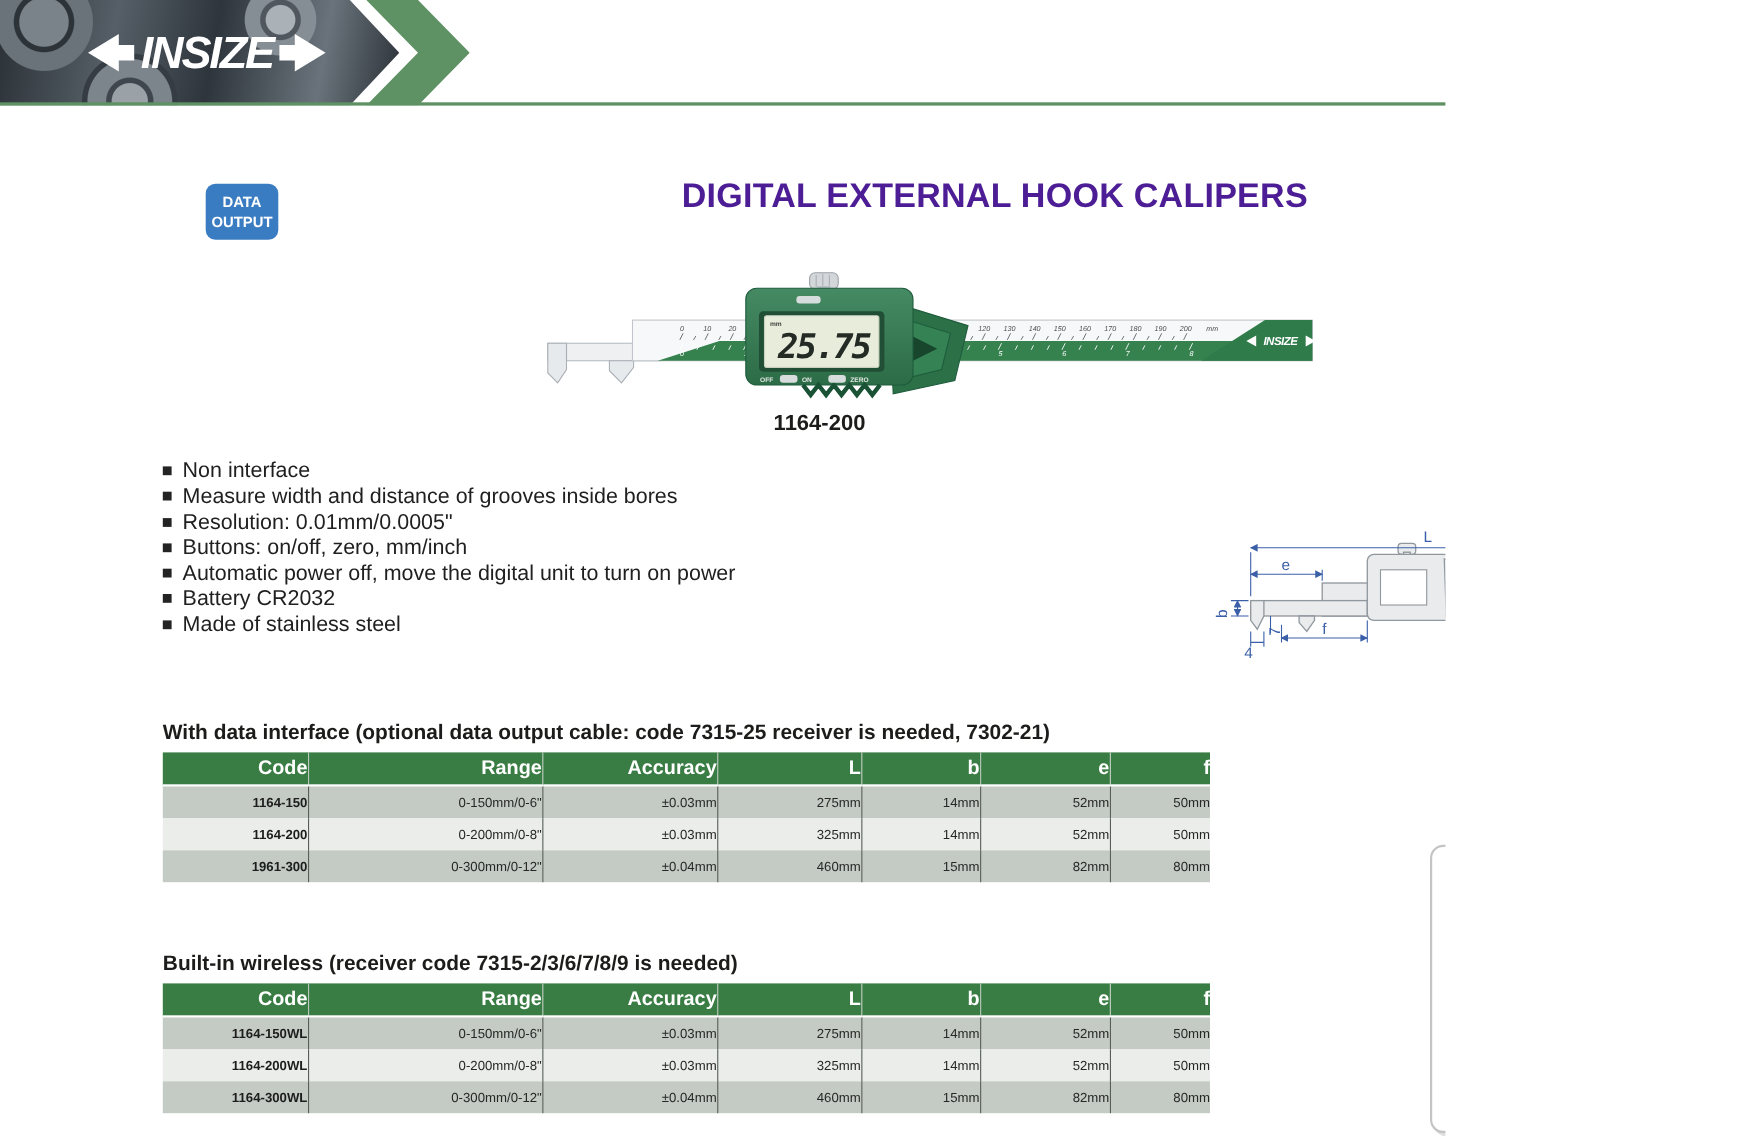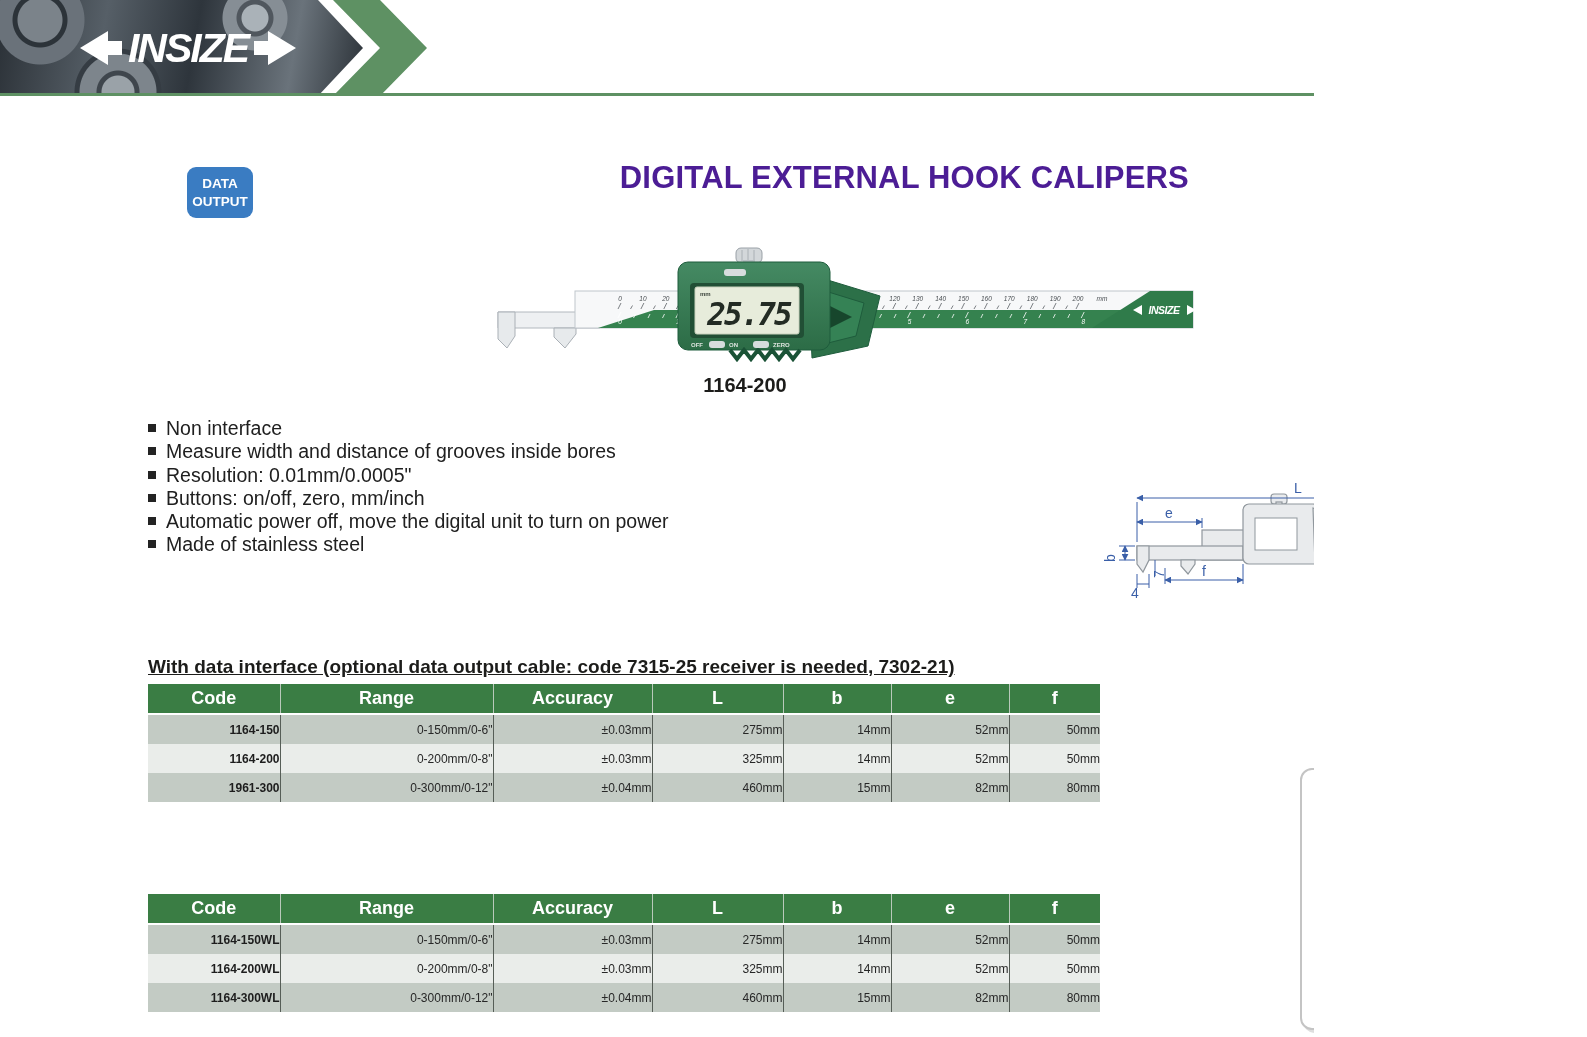--- a/index.html
+++ b/index.html
@@ -47,24 +47,24 @@
   .features .sq{flex:0 0 8px;width:8px;height:8px;background:#232323;margin:7px 10px 0 0;}
 
   
   .dimdiagram{position:absolute;left:1085px;top:458px;}
   .dimline{stroke:#3a5fa8;stroke-width:1;fill:none;}
   .dimtext{font:14px "Liberation Sans",sans-serif;fill:#3a5fa8;text-anchor:middle;}
   .unitlabel{font:17px "Liberation Sans",sans-serif;fill:#3a5fa8;}
   .part{fill:#e9ebed;stroke:#90979d;stroke-width:1.2;}
 
   
-  .tbl-title{position:absolute;left:148px;font-size:19px;font-weight:bold;color:#1c1c1a;white-space:nowrap;text-decoration:underline;}
+  .tbl-title{position:absolute;left:148px;font-size:19px;font-weight:bold;color:#1c1c1a;white-space:nowrap;}
   .spec{position:absolute;left:148px;width:952px;border-collapse:collapse;table-layout:fixed;}
   .spec th{background:#3a7d44;color:#fff;font-size:18px;font-weight:bold;height:29px;
-    border-left:1px solid #b9c9bb;border-bottom:2px solid #fff;padding:0;text-align:center;}
+    border-left:1px solid #b9c9bb;border-bottom:2px solid #fff;padding:0;text-align:right;}
   .spec th:first-child{border-left:none;}
   .spec td{font-size:12px;color:#272727;text-align:right;height:29px;padding:0;
     border-left:1px solid #565e57;}
   .spec td:first-child{border-left:none;font-weight:bold;color:#1d1d1d;}
   .spec tr.dark td{background:#c3cbc4;}
   .spec tr.light td{background:#eaedea;}
 
   
   .appbox{position:absolute;left:1300px;top:768px;width:173px;height:258px;background:#fff;
     border:2px solid #c4c4c4;border-radius:12px;box-shadow:3px 3px 0 #dedede;}
@@ -270,20 +270,24 @@
     <li>
         <span class="sq"></span>
         <span>Buttons: on/off, zero, mm/inch</span>
       </li>
     <li>
         <span class="sq"></span>
         <span>Automatic power off, move the digital unit to turn on power</span>
       </li>
     <li>
         <span class="sq"></span>
+        <span>Battery CR2032</span>
+      </li>
+    <li>
+        <span class="sq"></span>
         <span>Made of stainless steel</span>
       </li>
   </ul>
 
   <svg class="dimdiagram" width="500" height="145" viewBox="0 0 500 145">
     <defs>
       <marker id="arr" viewBox="0 0 10 10" refX="9" refY="5" markerWidth="7" markerHeight="7" orient="auto-start-reverse">
           <path d="M0,0 L10,5 L0,10 Z" fill="#3a5fa8"></path>
         </marker>
     </defs>
@@ -380,20 +384,21 @@
         <td>0-300mm/0-12"</td>
         <td>±0.04mm</td>
         <td>460mm</td>
         <td>15mm</td>
         <td>82mm</td>
         <td>80mm</td>
       </tr>
     </tbody>
   </table>
 
+  <div class="tbl-title" style="top:866px;">Built-in wireless (receiver code 7315-2/3/6/7/8/9 is needed)</div>
   <table class="spec" style="top:894px;">
     <colgroup>
         <col style="width:132px">
         <col style="width:213px">
         <col style="width:159px">
       <col style="width:131px">
         <col style="width:108px">
         <col style="width:118px">
         <col style="width:91px">
       </colgroup>

